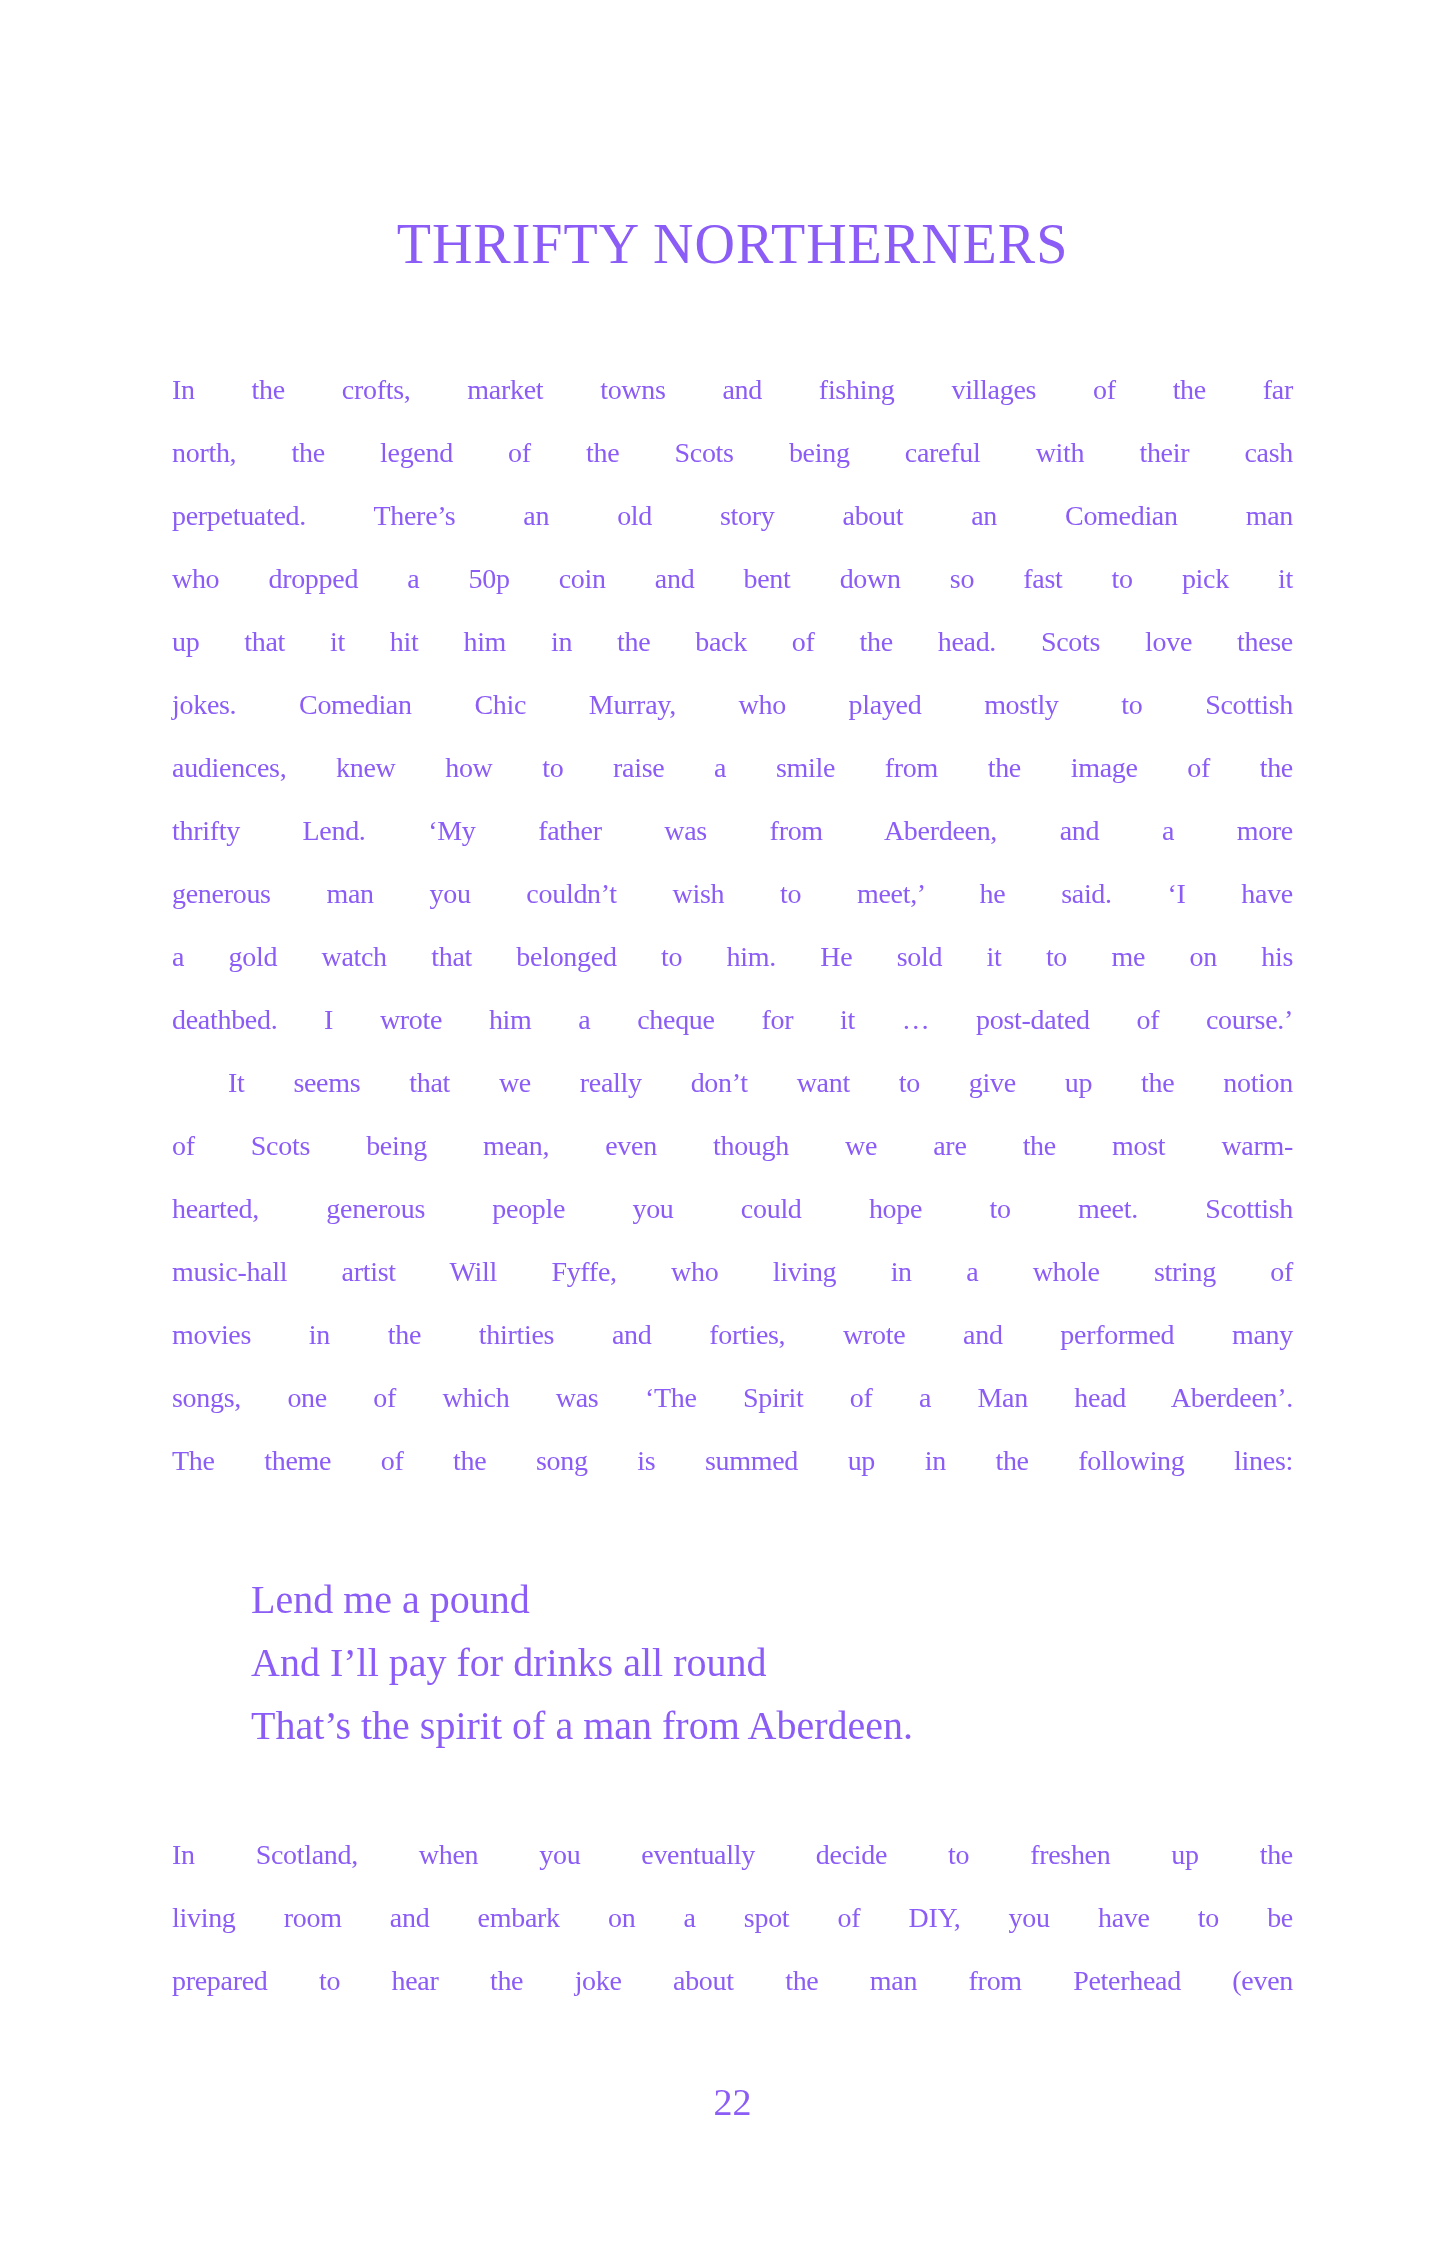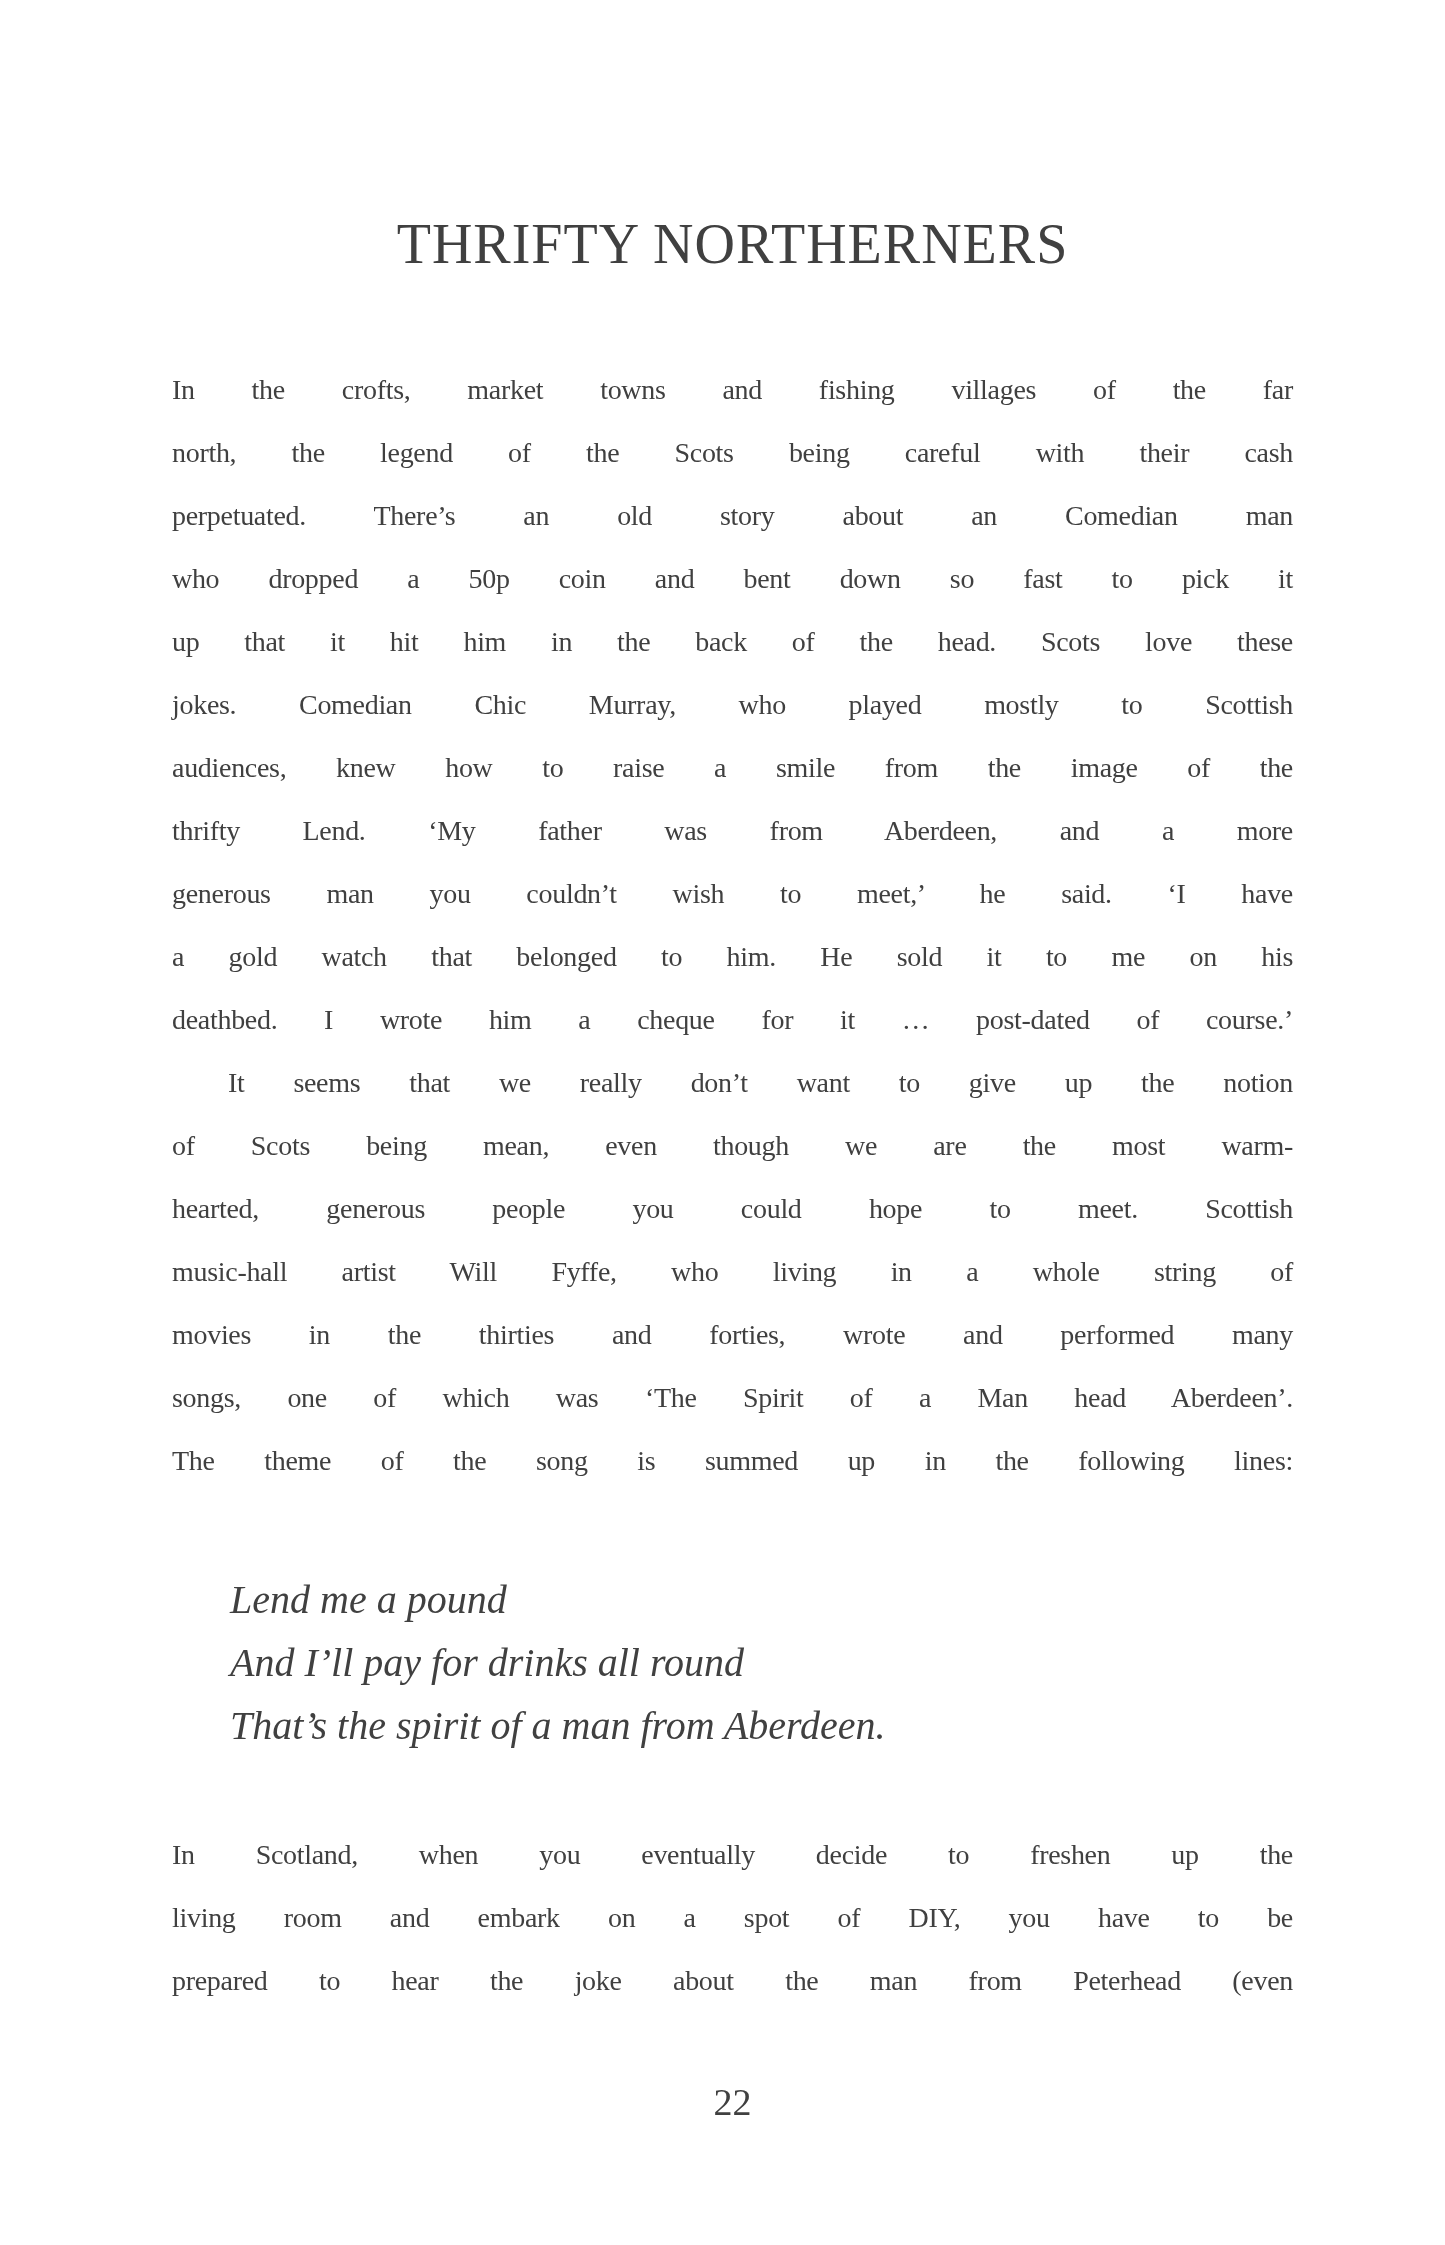--- a/index.html
+++ b/index.html
@@ -6,21 +6,21 @@
     margin: 0;
     padding: 0;
     background: #e8e8e8;
   }
   .page {
     position: relative;
     width: 1445px;
     height: 2245px;
     margin: 0 auto;
     background: #ffffff;
-    color: #404040;
+    color: #8b5cf6;
     font-family: "Liberation Serif", "DejaVu Serif", serif;
     overflow: hidden;
   }
   .content {
     position: absolute;
     left: 172px;
     top: 0;
     width: 1121px;
   }
   .title {
@@ -42,23 +42,22 @@
     line-height: 63px;
     text-align: justify;
     text-align-last: justify;
     white-space: nowrap;
   }
   .p1 { margin-top: 82px; }
   .p2 { margin-top: 0; }
   .indent-first .jline:first-child { padding-left: 56px; }
   .verse {
     margin-top: 76px;
-    margin-left: 58px;
+    margin-left: 79px;
     font-size: 40px;
-    font-style: italic;
     letter-spacing: 0;
   }
   .verse .vline {
     line-height: 63px;
     text-align: left;
     white-space: nowrap;
   }
   .p3 { margin-top: 66px; }
   .pageno {
     margin-top: 68px;

